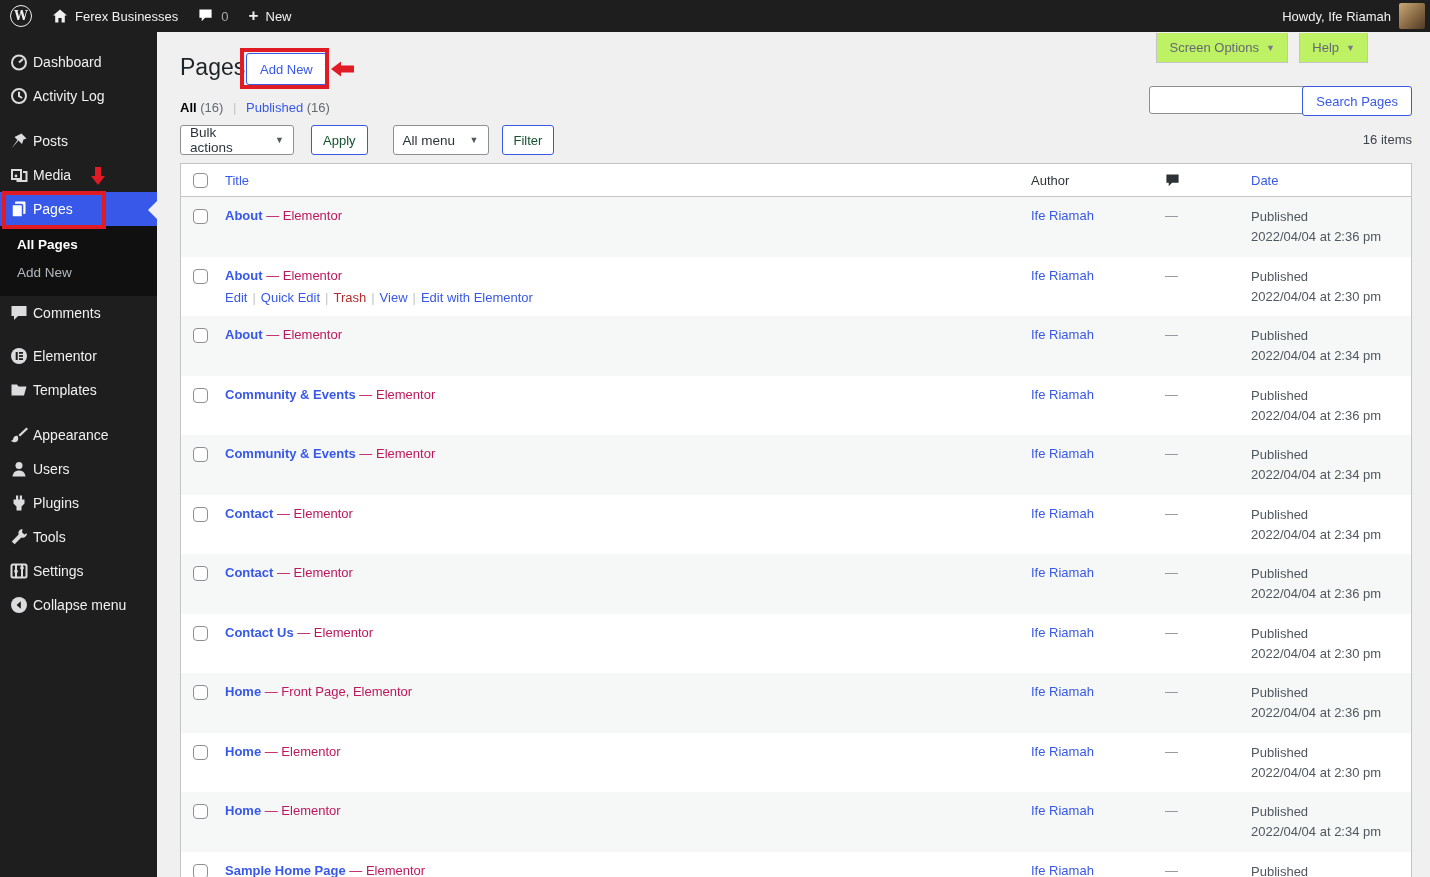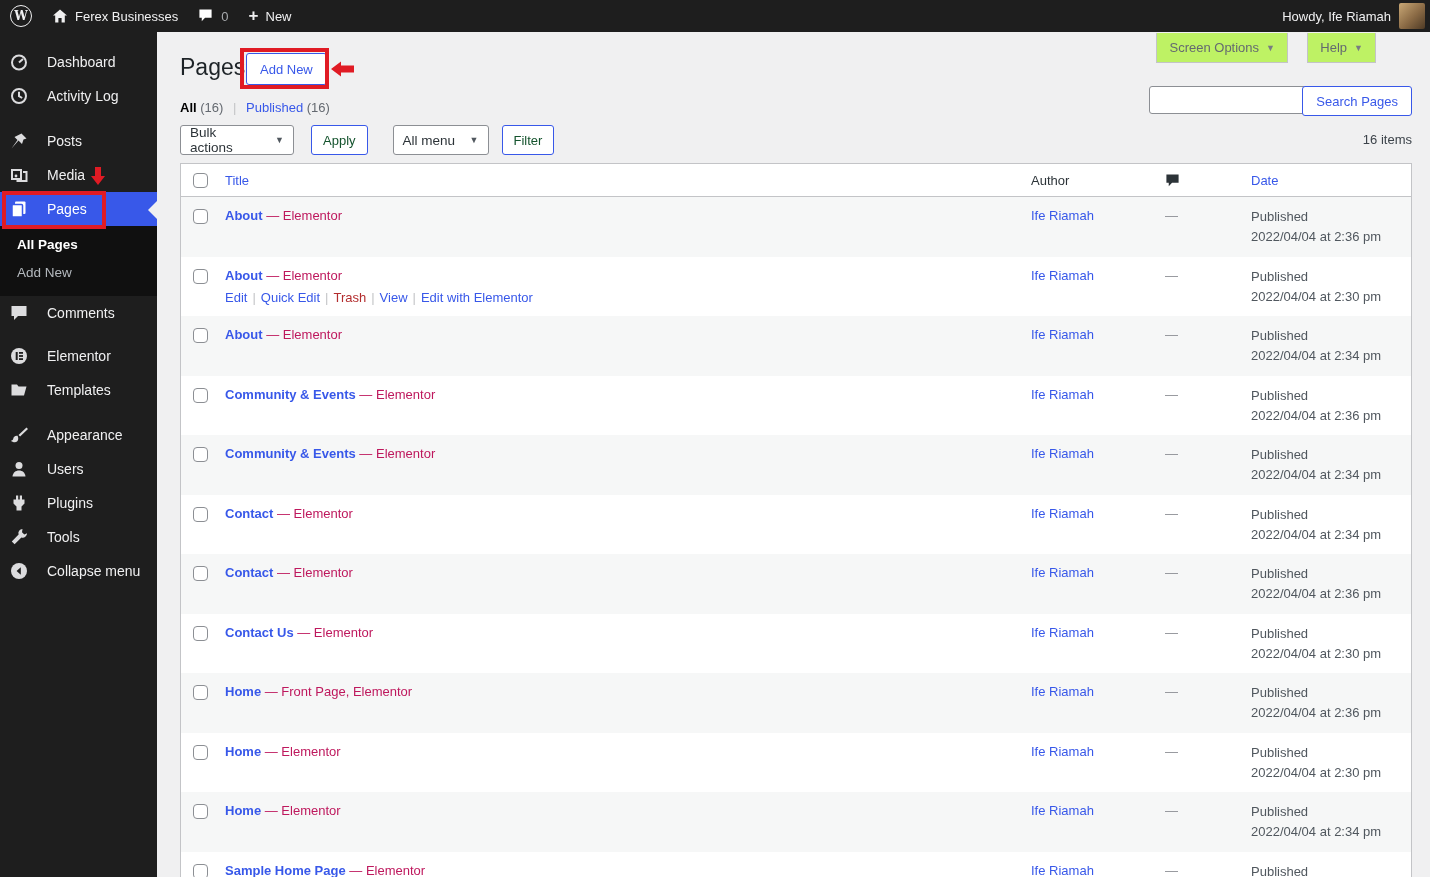--- a/index.html
+++ b/index.html
@@ -16,37 +16,37 @@
     display:flex;align-items:center;justify-content:center;font-family:"DejaVu Serif",serif;
     font-size:12px;font-weight:bold;color:#f0f0f1;}
   .ab-count{color:#a7aaad;}
   .ab-right{margin-left:auto;display:flex;align-items:center;gap:8px;padding-right:5px;}
   .avatar{width:26px;height:26px;border-radius:2px;
     background:linear-gradient(135deg,#c9a876 0%,#8a6a45 55%,#4e3a25 100%);}
   
   #sidebar{position:absolute;left:0;top:32px;width:157px;bottom:0;background:#1e1e1e;
     color:#f0f0f1;font-size:14px;z-index:40;}
   #menu{padding-top:13px;}
-  .mi-item{display:flex;align-items:center;gap:18px;height:34px;padding:0 0 0 9px;cursor:pointer;}
+  .mi-item{display:flex;align-items:center;gap:4px;height:34px;padding:0 0 0 9px;cursor:pointer;}
   .mi-item .micon{width:20px;height:20px;flex:none;color:#dcdcde;display:flex;align-items:center;justify-content:center;}
   .mi-item.active{background:#3858e9;color:#fff;}
   .mi-item.active .micon{color:#fff;}
   .gap{height:11px;}
   .gap-sm{height:9px;}
   #submenu{background:#101010;padding:5px 0 9px 0;}
   .sub-item{height:28px;line-height:28px;padding-left:17px;color:#b4b9be;font-size:13.5px;cursor:pointer;}
   .sub-item.current{color:#fff;font-weight:bold;}
   .notch{position:absolute;left:148px;top:201px;width:0;height:0;
     border-top:9px solid transparent;border-bottom:9px solid transparent;border-right:9px solid #f0f0f1;z-index:45;}
   
   #main{position:absolute;left:157px;top:32px;right:0;bottom:0;background:#f0f0f1;}
   .top-tab{position:absolute;top:1px;height:29px;background:#bef264;border:1px solid #c3c4c7;border-top:none;
     display:flex;align-items:center;gap:7px;padding:0 12px;font-size:13px;color:#646970;cursor:pointer;}
   #tab-screen-options{right:142px;}
-  #tab-help{right:54px;}
+  #tab-help{right:62px;}
   .caret{font-size:9px;color:#787c82;}
   #page-title{position:absolute;left:23px;top:22px;font-size:23px;font-weight:400;color:#1d2327;}
   #add-new-btn{position:absolute;left:89px;top:21px;height:20px;padding:5px 13px;background:#fff;
     border:1px solid #3858e9;border-radius:3px;color:#3858e9;font-size:13px;display:flex;align-items:center;cursor:pointer;}
   
   #views{position:absolute;left:23px;top:68px;font-size:13px;color:#646970;}
   #views .vlink{color:#3858e9;cursor:pointer;}
   #views .vcur{color:#000;font-weight:bold;}
   #views .vsep{color:#c3c4c7;margin:0 6px;}
   
@@ -242,20 +242,31 @@
       <span class="micon">
           <svg width="20" height="20" viewBox="0 0 20 20">
             <path d="M13.5 2a4.2 4.2 0 0 0-3.9 5.6L2.8 14.4l2.8 2.8 6.8-6.8A4.2 4.2 0 0 0 18 6.2l-2.7 1.4-2.3-2.3z" fill="currentColor"></path>
           </svg>
         </span>
       <span>Tools</span>
     </div>
     <div class="mi-item">
       <span class="micon">
           <svg width="20" height="20" viewBox="0 0 20 20">
+            <rect x="2.5" y="3.5" width="15" height="13" rx="1.5" fill="none" stroke="currentColor" stroke-width="2"></rect>
+            <path d="M7 3.5v13M13 3.5v13" stroke="currentColor" stroke-width="2"></path>
+            <rect x="5.3" y="9" width="3.4" height="2.6" fill="currentColor"></rect>
+            <rect x="11.3" y="5.6" width="3.4" height="2.6" fill="currentColor"></rect>
+          </svg>
+        </span>
+      <span>Settings</span>
+    </div>
+    <div class="mi-item">
+      <span class="micon">
+          <svg width="20" height="20" viewBox="0 0 20 20">
             <circle cx="10" cy="10" r="8" fill="currentColor"></circle>
             <path d="M11.8 6.2L7.6 10l4.2 3.8z" fill="#1e1e1e"></path>
           </svg>
         </span>
       <span>Collapse menu</span>
     </div>
   </div>
 </aside>
 <div class="notch"></div>
 

